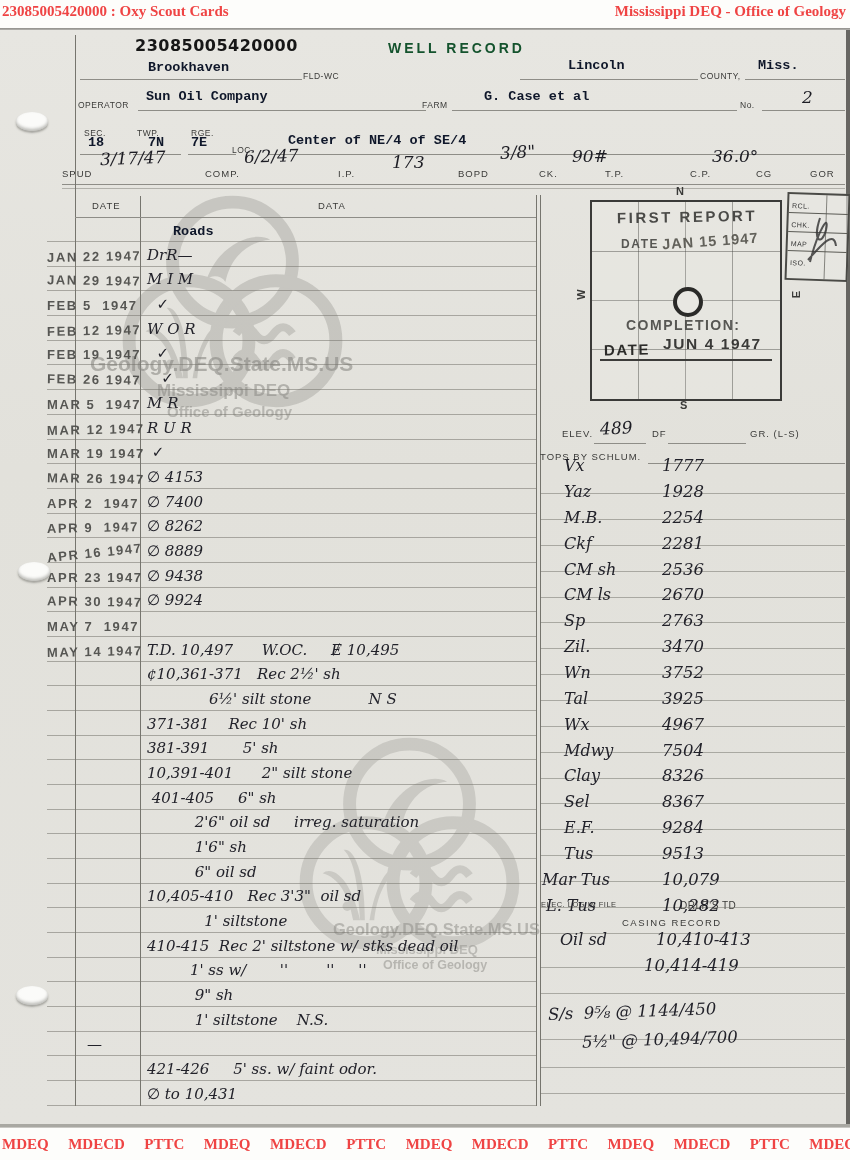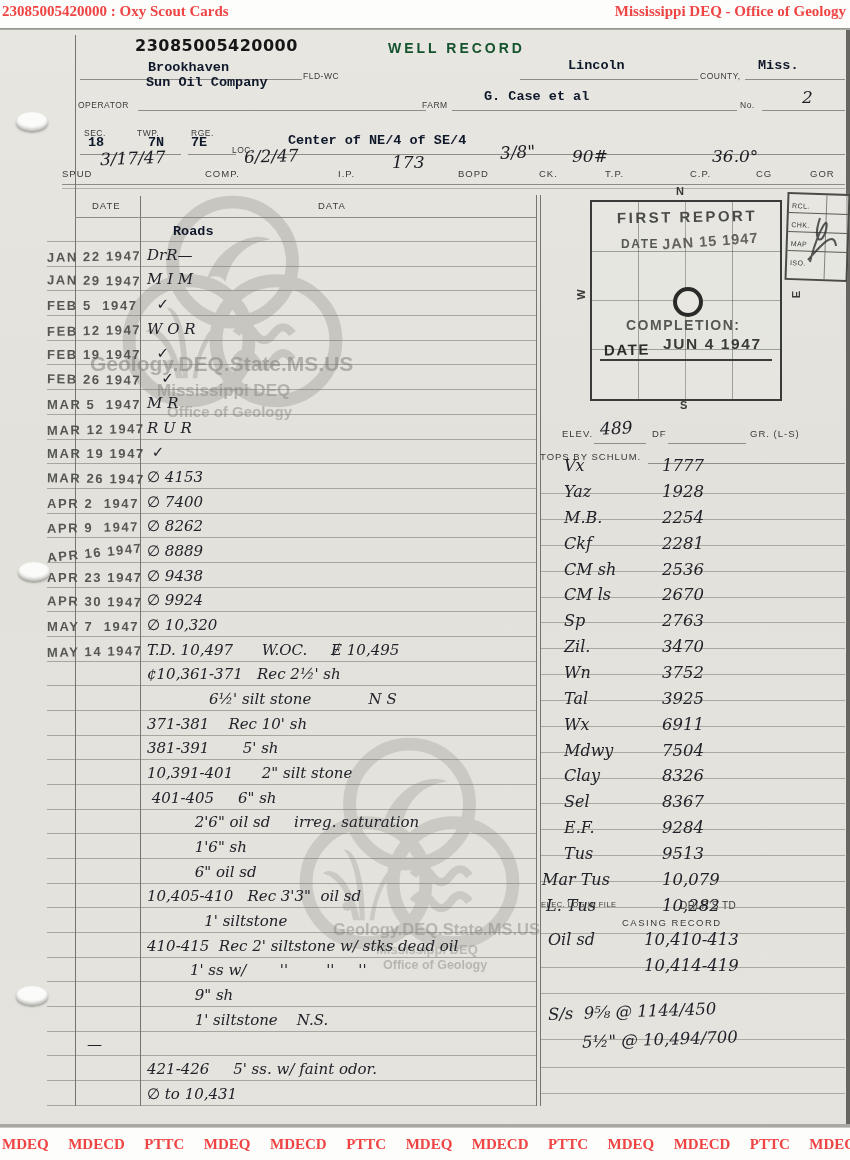--- a/index.html
+++ b/index.html
@@ -122,21 +122,21 @@
 <span class="abs typed" style="left:148px;top:60px">Brookhaven</span>
 <div class="line" style="left:80px;top:79px;width:222px"></div>
 <span class="abs lbl" style="left:303px;top:71px">FLD-WC</span>
 <span class="abs typed" style="left:568px;top:58px">Lincoln</span>
 <div class="line" style="left:520px;top:79px;width:178px"></div>
 <span class="abs lbl" style="left:700px;top:71px">COUNTY,</span>
 <span class="abs typed" style="left:758px;top:58px">Miss.</span>
 <div class="line" style="left:745px;top:79px;width:100px"></div>
 
 <span class="abs lbl" style="left:78px;top:100px">OPERATOR</span>
-<span class="abs typed" style="left:146px;top:75px">Sun Oil Company</span>
+<span class="abs typed" style="left:146px;top:89px">Sun Oil Company</span>
 <div class="line" style="left:138px;top:110px;width:288px"></div>
 <span class="abs lbl" style="left:422px;top:100px">FARM</span>
 <span class="abs typed" style="left:484px;top:89px">G. Case et al</span>
 <div class="line" style="left:452px;top:110px;width:285px"></div>
 <span class="abs lbl" style="left:740px;top:100px">No.</span>
 <span class="abs hwB" style="left:802px;top:87px">2</span>
 <div class="line" style="left:762px;top:110px;width:83px"></div>
 
 <span class="abs lbl" style="left:84px;top:128px">SEC.</span>
 <span class="abs lbl" style="left:137px;top:128px">TWP.</span>
@@ -236,21 +236,20 @@
 <div class="lrow" style="top:563px">
     <span class="ldate stamp">APR 23 1947</span>
     <span class="ldata hw">∅ 9438</span>
   </div>
 <div class="lrow" style="top:587px">
     <span class="ldate stamp rB">APR 30 1947</span>
     <span class="ldata hw">∅ 9924</span>
   </div>
 <div class="lrow" style="top:612px">
     <span class="ldate stamp">MAY 7  1947</span>
-    <span class="ldata hw">∅ 10,320</span>
   </div>
 <div class="lrow" style="top:637px">
     <span class="ldate stamp rA">MAY 14 1947</span>
     <span class="ldata hw">T.D. 10,497      W.OC.     Ɇ 10,495</span>
   </div>
 <div class="lrow" style="top:661px">
     <span class="ldate stamp"></span>
     <span class="ldata hw">¢10,361-371   Rec 2½' sh</span>
   </div>
 <div class="lrow" style="top:686px">
@@ -398,21 +397,21 @@
 <div class="trow" style="top:675px">
     <span class="tname hw">Wn</span>
     <span class="tdepth hw">3752</span>
   </div>
 <div class="trow" style="top:701px">
     <span class="tname hw">Tal</span>
     <span class="tdepth hw">3925</span>
   </div>
 <div class="trow" style="top:727px">
     <span class="tname hw">Wx</span>
-    <span class="tdepth hw">6911</span>
+    <span class="tdepth hw">4967</span>
   </div>
 <div class="trow" style="top:753px">
     <span class="tname hw">Mdwy</span>
     <span class="tdepth hw">7504</span>
   </div>
 <div class="trow" style="top:778px">
     <span class="tname hw">Clay</span>
     <span class="tdepth hw">8326</span>
   </div>
 <div class="trow" style="top:804px">
@@ -434,21 +433,21 @@
 <div class="trow" style="top:908px">
     <span class="tname hw" style="margin-left:6px;width:116px">L. Tus</span>
     <span class="tdepth hw">10,282</span>
   </div>
 
 <span class="abs lbl" style="left:541px;top:900px;font-size:7.5px;z-index:2">ELEC. LOG IN FILE</span>
 <span class="abs lbl" style="left:680px;top:900px;font-size:10px;z-index:2">DRLR'S TD</span>
 
 <span class="abs lbl9" style="left:622px;top:917px;letter-spacing:1.5px">CASING RECORD</span>
 <div class="trow" style="top:942px">
-    <span class="tname hw" style="margin-left:8px;width:96px">Oil sd</span>
+    <span class="tname hw" style="margin-left:20px;width:96px">Oil sd</span>
     <span class="tdepth hw">10,410-413</span>
   </div>
 <div class="trow" style="top:968px">
     <span class="tname hw" style="margin-left:8px;width:96px"></span>
     <span class="tdepth hw">10,414-419</span>
   </div>
 <div class="trow" style="top:1012px;height:28px">
     <span class="hw" style="margin-left:8px;font-size:16.5px;transform:rotate(-2deg)">S/s  9⅝ @ 1144/450</span>
   </div>
 <div class="trow" style="top:1040px;height:28px">

